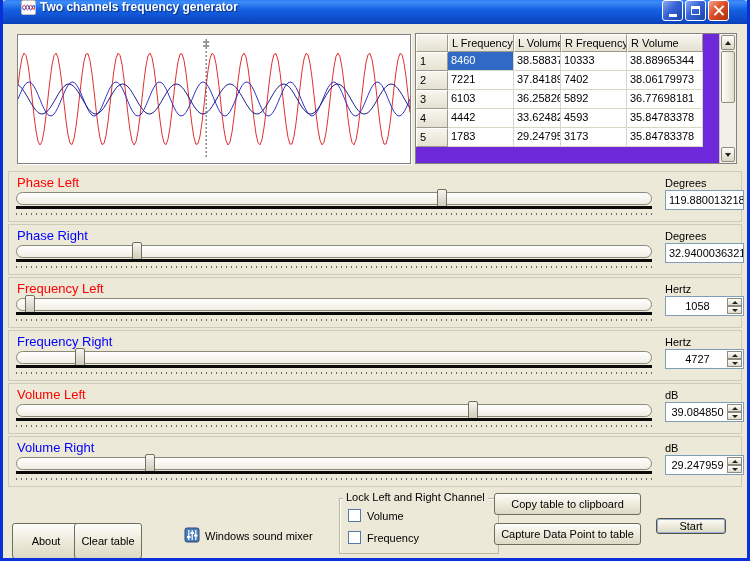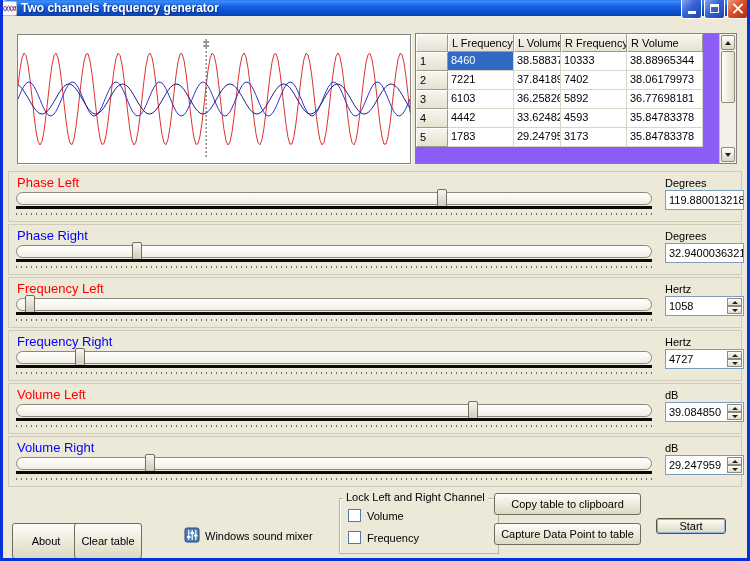--- a/index.html
+++ b/index.html
@@ -3,44 +3,44 @@
 <meta charset="utf-8">
 <style>
   * { margin:0; padding:0; box-sizing:border-box; }
   html,body { width:750px; height:561px; }
   body { font-family:"Liberation Sans", sans-serif; font-size:11px; color:#000; background:#ECE9D8; }
 
   .window { position:relative; width:750px; height:561px; background:#ECE9D8; overflow:hidden; }
   .frame { position:absolute; inset:0; border:3px solid #0831D9; border-top:none; pointer-events:none; z-index:50; }
 
   
-  .titlebar { position:absolute; top:0; left:0; right:0; height:16px;
+  .titlebar { position:absolute; top:0; left:0; right:0; height:24px;
     background:linear-gradient(180deg,#2A7BF6 0%,#3E8DF8 8%,#1561E2 40%,#0B4AC8 85%,#0A3FB4 100%);
-    border-radius:7px 7px 0 0; display:flex; align-items:center; padding:0 2px; z-index:40; }
+    border-radius:7px 7px 0 0; display:flex; padding:0 21px; z-index:40; }
   .title-icon { width:15px; height:15px; margin-right:4px; flex:0 0 auto; }
   .title-text { color:#fff; font-weight:bold; font-size:12px; text-shadow:1px 1px 1px #09307E; flex:1 1 auto;
     white-space:nowrap; overflow:hidden; }
   .tb-buttons { display:flex; }
   .tb-btn { width:21px; height:21px; margin-left:2px; border:1px solid #fff; border-radius:3px;
     display:flex; align-items:center; justify-content:center; }
   .tb-btn.min, .tb-btn.max { background:linear-gradient(135deg,#8BAAEE 0%,#3563D8 45%,#1E43A8 100%); }
   .tb-btn.close { background:linear-gradient(135deg,#F0A48C 0%,#DD5028 45%,#AE2E0C 100%); }
   .gl-min { width:8px; height:3px; background:#fff; margin-top:9px; }
   .gl-max { width:9px; height:9px; border:1px solid #fff; border-top-width:3px; }
   .gl-close { position:relative; width:11px; height:11px; }
   .gl-close::before, .gl-close::after { content:""; position:absolute; left:5px; top:-1px; width:2px; height:13px; background:#fff; }
   .gl-close::before { transform:rotate(45deg); }
   .gl-close::after { transform:rotate(-45deg); }
 
   
   .waveform { position:absolute; left:17px; top:34px; width:394px; height:130px; background:#fff;
     border:1px solid #828282; box-shadow:1px 1px 0 #fff; }
 
   
-  .grid { position:absolute; left:415px; top:33px; width:322px; height:131px; background:#8b5cf6;
+  .grid { position:absolute; left:415px; top:33px; width:322px; height:131px; background:#6d28d9;
     border:1px solid #828282; overflow:hidden; }
   .g-row { display:flex; height:19px; }
   .g-row.header { height:18px; }
   .g-cell { overflow:hidden; white-space:nowrap; padding:2px 0 0 3px; font-size:11px;
     background:#fff; border-right:1px solid #D9D6C8; border-bottom:1px solid #D9D6C8; }
   .g-head { background:linear-gradient(180deg,#F7F5ED 0%,#E5E2D2 100%);
     border-top:1px solid #FFF; border-left:1px solid #FFF;
     border-right:1px solid #9C9A8C; border-bottom:1px solid #9C9A8C; }
   .g-rownum { width:32px; }
   .c1 { width:66px; } .c2 { width:47px; } .c3 { width:66px; } .c4 { width:76px; }
@@ -67,21 +67,21 @@
   .thumb { position:absolute; top:-4px; width:10px; height:19px; margin-left:-5px;
     background:linear-gradient(180deg,#F6F5F0 0%,#CDC9B8 100%);
     border:1px solid #716F5E; border-radius:2px; }
   .track-base { position:absolute; left:7px; top:34px; width:636px; height:3px; background:#0A0A0A; }
   .ticks { position:absolute; left:7px; top:41px; width:636px; height:2px;
     background-image:repeating-linear-gradient(90deg,#6B6B6B 0 1px,transparent 1px 5px); }
   .unit { position:absolute; left:656px; top:5px; }
   .value-box { position:absolute; left:656px; top:18px; width:79px; height:20px; background:#fff;
     border:1px solid #7F9DB9; display:flex; align-items:center; padding-left:3px;
     overflow:hidden; white-space:nowrap; }
-  .value-box.with-spinner { padding-right:17px; }
+  .value-box.with-spinner { padding-right:17px;justify-content:center; }
   .spinner { position:absolute; right:1px; top:1px; bottom:1px; width:15px; display:flex; flex-direction:column; }
   .spin-btn { flex:1 1 50%; background:linear-gradient(180deg,#FDFDFB,#DFDBC7); border:1px solid #8E8C7E;
     display:flex; align-items:center; justify-content:center; }
   .arr-up { width:0; height:0; border-left:3px solid transparent; border-right:3px solid transparent; border-bottom:3px solid #202020; }
   .arr-down { width:0; height:0; border-left:3px solid transparent; border-right:3px solid transparent; border-top:3px solid #202020; }
 
   
   .btn { position:absolute; display:flex; align-items:center; justify-content:center;
     background:linear-gradient(180deg,#FDFDFA 0%,#ECE9D8 55%,#DDD9C6 100%);
     border:1px solid #6F6D5E; border-radius:3px; font-size:11px; }

